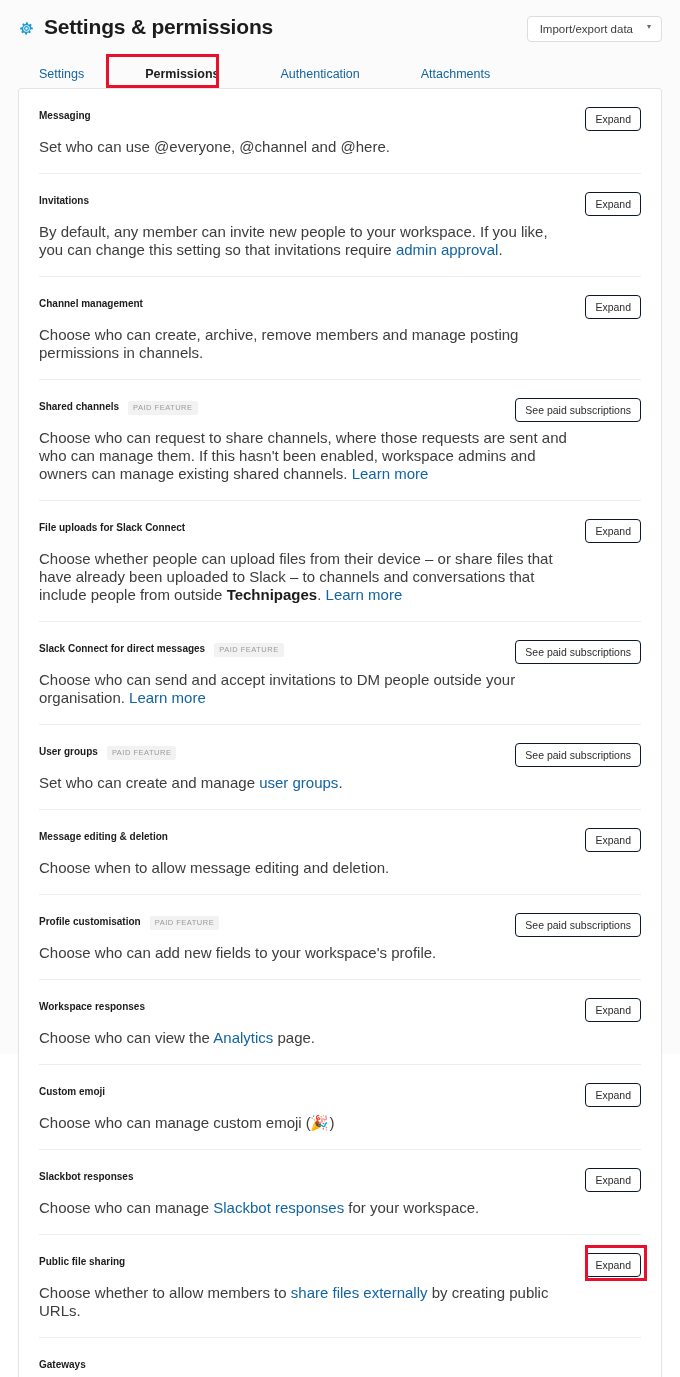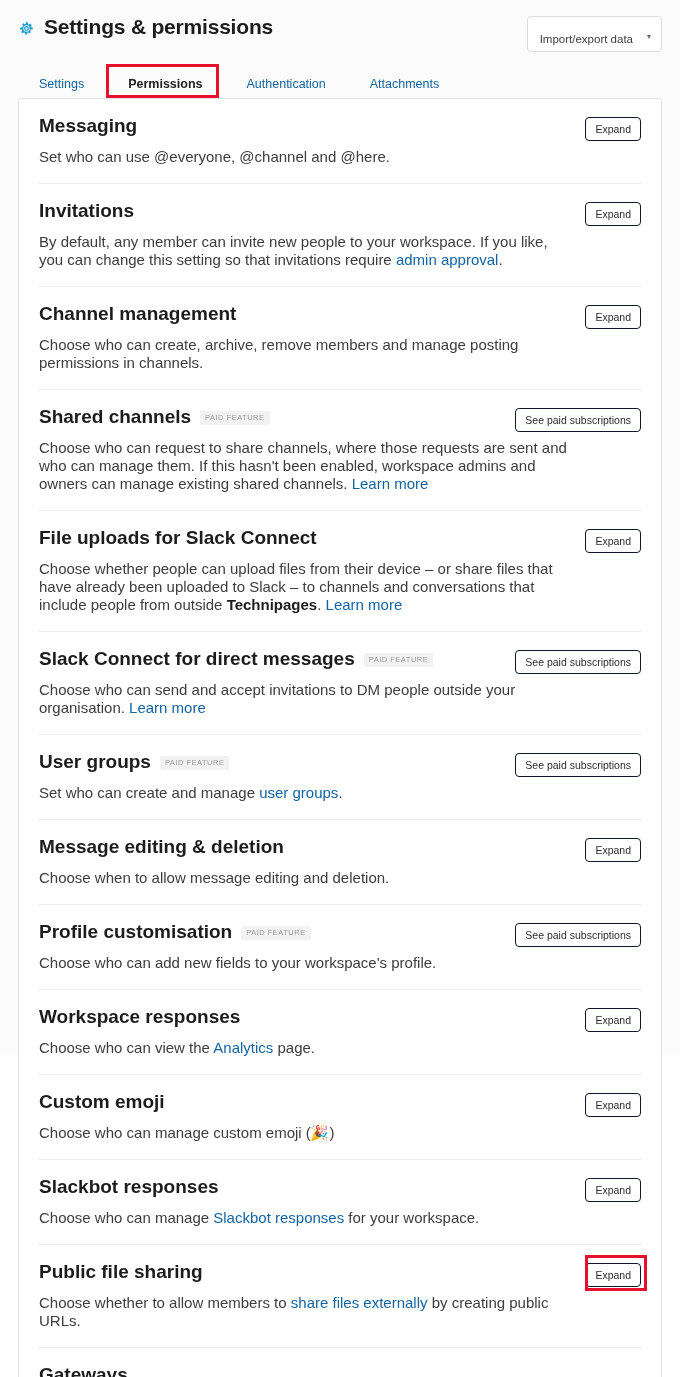--- a/index.html
+++ b/index.html
@@ -17,36 +17,36 @@
   .title-row { display: flex; align-items: flex-start; justify-content: space-between; }
   .title-left { display: flex; align-items: center; gap: 9px; }
   .gear-icon { width: 17px; height: 17px; display: block; flex: none; margin-top: 2px; }
   .page-title {
     font-size: 21px; font-weight: bold; color: #1d1c1d;
     letter-spacing: -0.2px; line-height: 26px; margin: 0;
   }
   .ie-button {
     display: inline-flex; align-items: flex-start; gap: 14px;
     border: 1px solid #ddd; border-radius: 4px; background: #fff;
-    padding: 16px 10px 6px 12px; font-size: 11.5px; color: #3d3d3d;
+    padding: 6px 10px 6px 12px; font-size: 11.5px; color: #3d3d3d;
     cursor: pointer; white-space: nowrap; margin-top: 2px;
   }
   .caret { font-size: 8px; color: #6a6a6a; line-height: 1; }
 
   .subtitle {
     font-size: 12.5px; color: #3a3a3a; line-height: 17px;
     margin: 10px 0 0 0;
   }
   .subtitle b { font-weight: bold; color: #1d1c1d; }
   .link { color: #1264a3; text-decoration: none; cursor: pointer; }
   .link-b { color: #1264a3; text-decoration: none; cursor: pointer; font-weight: bold; }
 
   
   .tabs {
-    display: flex; align-items: flex-end; gap: 0;
+    display: flex; align-items: flex-end; gap: 17px;
     padding: 0 18px; margin-top: 16px; position: relative; height: 30px;
   }
   .tab {
     font-size: 12.5px; color: #1264a3; cursor: pointer;
     padding: 0 22px; line-height: 28px; white-space: nowrap;
     text-decoration: none; display: block;
   }
   .tab:first-child { padding-left: 21px; }
   .tab.active { color: #1d1c1d; font-weight: bold; }
 
@@ -68,21 +68,21 @@
     padding: 18px 0 17px 0;
     border-bottom: 1px solid #ededed;
     position: relative;
   }
   .section:last-child { border-bottom: none; }
   .section-head {
     display: flex; align-items: flex-start; justify-content: space-between; gap: 12px;
   }
   .heading-wrap { display: flex; align-items: center; gap: 9px; min-height: 18px; flex-wrap: wrap; }
   .section-title {
-    font-size: 19px; font-weight: bold; color: #1d1c1d; line-height: 18px;
+    font-size: 10px; font-weight: bold; color: #1d1c1d; line-height: 18px;
   }
   .badge {
     display: inline-block; background: #f2f2f2; color: #9a9a9a;
     font-size: 7.5px; letter-spacing: 0.5px; line-height: 12px;
     padding: 1px 5px; border-radius: 2px; white-space: nowrap;
     text-transform: uppercase; font-weight: normal; position: relative; top: 1px;
   }
   .sec-btn {
     flex: none; border: 1px solid #0f172a; background: #fff; border-radius: 4px;
     font-size: 10.5px; color: #2c2c2c; padding: 5px 9px; cursor: pointer;

